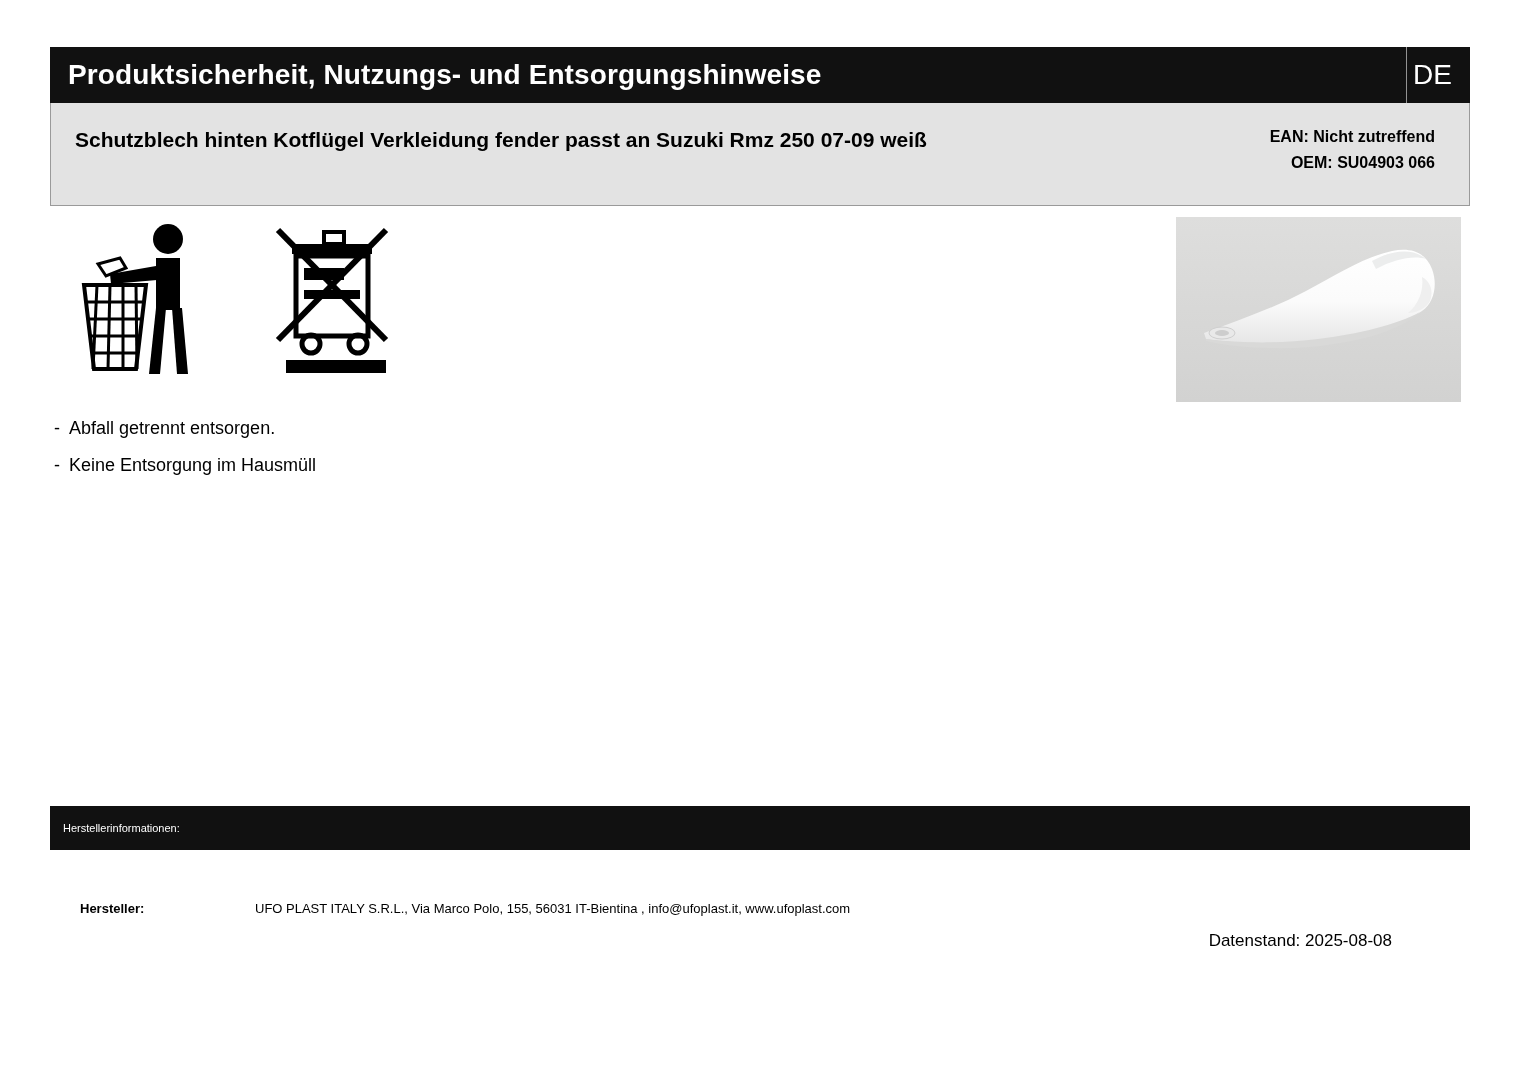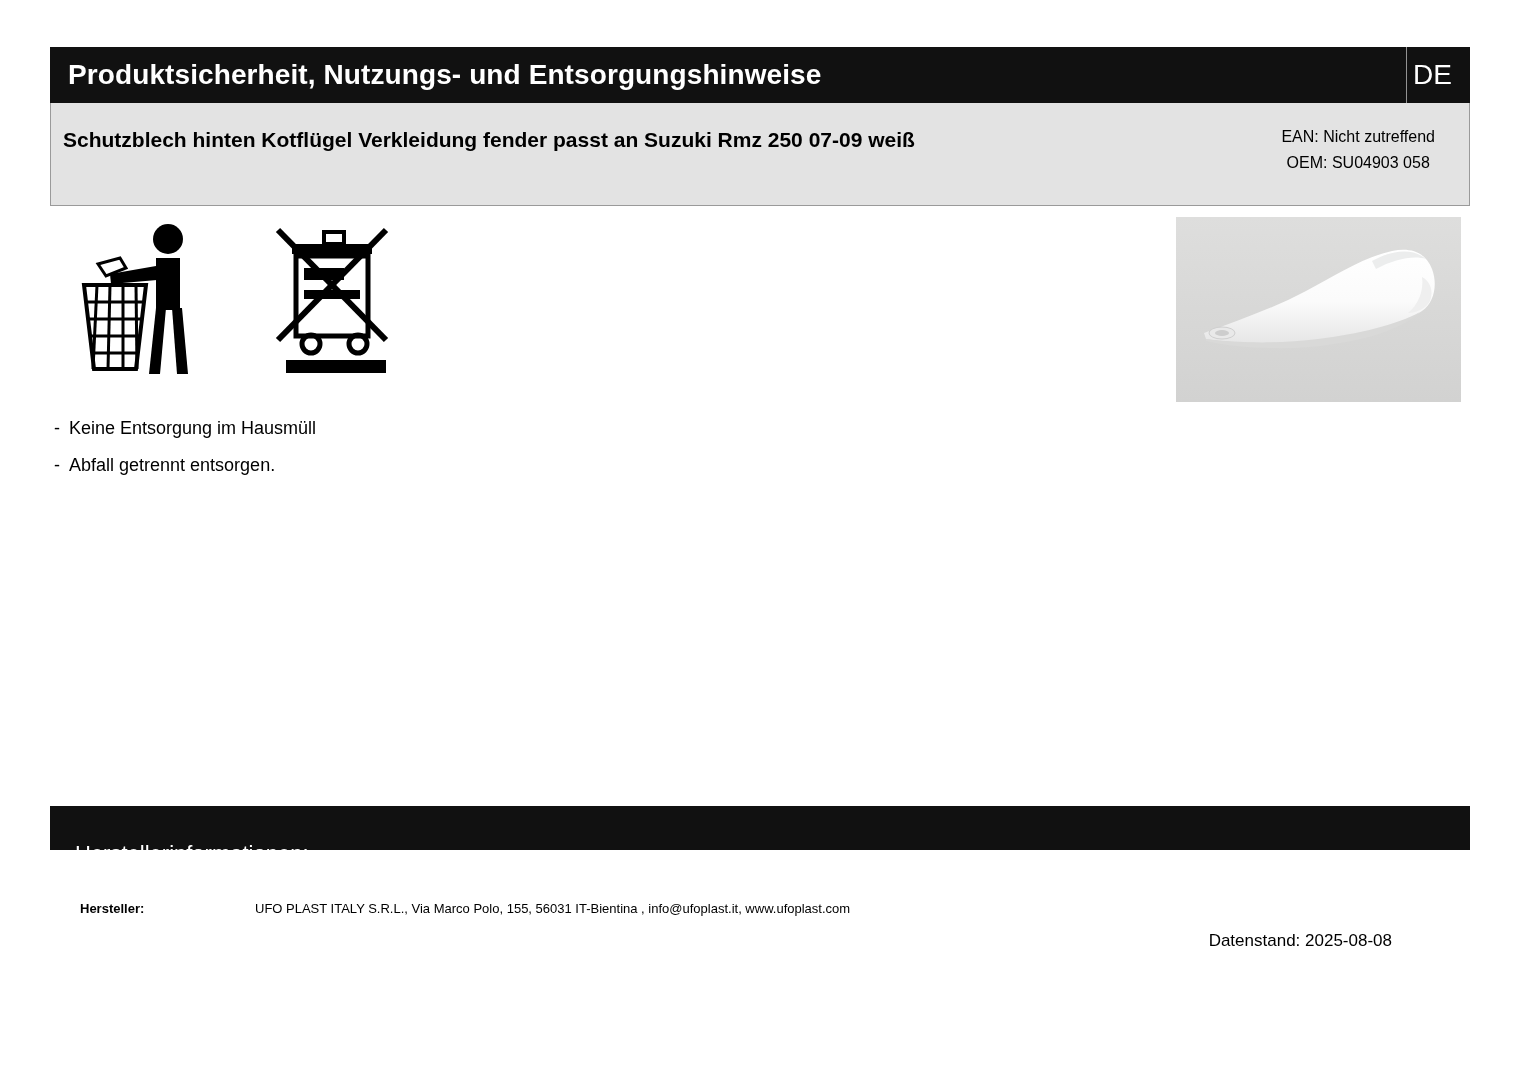--- a/index.html
+++ b/index.html
@@ -68,34 +68,34 @@
     top: 103px;
     width: 1420px;
     height: 103px;
     background: #e3e3e3;
     border: 1px solid #9a9a9a;
     border-top: none;
     box-sizing: border-box;
   }
   .sub-title {
     position: absolute;
-    left: 12px;
+    left: 24px;
     top: 20px;
     width: 1080px;
     font-size: 21px;
     font-weight: bold;
     line-height: 34px;
   }
   .sub-codes {
     position: absolute;
     right: 34px;
     top: 21px;
-    text-align: center;
+    text-align: right;
     font-size: 16px;
-    font-weight: normal;
+    font-weight: bold;
     line-height: 26px;
   }
 
   
   .picto-area {
     position: absolute;
     left: 80px;
     top: 222px;
     width: 340px;
     height: 160px;
@@ -140,25 +140,24 @@
     position: absolute;
     left: 50px;
     top: 806px;
     width: 1420px;
     height: 44px;
     background: #111111;
     color: #ffffff;
   }
   .maker-bar-label {
     position: absolute;
-    left: 25px;
+    left: 13px;
     top: 50%;
     transform: translateY(-50%);
-    font-size: 22px;
-    margin-top: 26px;
+    font-size: 11px;
   }
 
   
   .maker-row {
     position: absolute;
     left: 50px;
     top: 896px;
     width: 1420px;
     height: 30px;
     font-size: 13px;
@@ -192,21 +191,21 @@
   <div class="header-bar">
     <div class="header-title">Produktsicherheit, Nutzungs- und Entsorgungshinweise</div>
     <div class="header-lang-divider"></div>
     <div class="header-lang">DE</div>
   </div>
 
   <div class="sub-band">
     <div class="sub-title">Schutzblech hinten Kotflügel Verkleidung fender passt an Suzuki Rmz 250 07-09 weiß</div>
     <div class="sub-codes">
       <div>EAN: Nicht zutreffend</div>
-      <div>OEM: SU04903 058</div>
+      <div>OEM: SU04903 066</div>
     </div>
   </div>
 
   <div class="picto-area">
 
     <div class="picto picto-bin">
       <svg width="140" height="155" viewBox="0 0 140 155" xmlns="http://www.w3.org/2000/svg">
 
         <circle cx="88" cy="17" r="15" fill="#000"></circle>
 
@@ -273,24 +272,24 @@
       <path d="M196 44 C214 34 236 30 250 42 C238 38 218 42 200 52 Z" fill="#eceded"></path>
       <path d="M246 60 C254 64 258 74 254 84 C250 92 240 96 232 96 C242 88 248 74 246 60 Z" fill="#efefef"></path>
       <path d="M30 122 C60 126 104 127 142 122 C182 117 220 108 244 95 C222 116 176 126 134 130 C96 133 56 130 30 124 Z" fill="#d9d9d8"></path>
       <ellipse cx="46" cy="116" rx="13" ry="6" fill="#e9e9e9" stroke="#cfcfcf" stroke-width="1"></ellipse>
       <ellipse cx="46" cy="116" rx="7" ry="3" fill="#cdcdcd"></ellipse>
     </svg>
   </div>
 
   <div class="bullets">
     <div class="bullet-row">
+      <span class="bullet-dash">-</span><span>Abfall getrennt entsorgen.</span>
+    </div>
+    <div class="bullet-row">
       <span class="bullet-dash">-</span><span>Keine Entsorgung im Hausmüll</span>
-    </div>
-    <div class="bullet-row">
-      <span class="bullet-dash">-</span><span>Abfall getrennt entsorgen.</span>
     </div>
   </div>
 
   <div class="maker-bar">
     <div class="maker-bar-label">Herstellerinformationen:</div>
   </div>
 
   <div class="maker-row">
     <div class="maker-key">Hersteller:</div>
     <div class="maker-val">UFO PLAST ITALY S.R.L., Via Marco Polo, 155, 56031 IT-Bientina , info@ufoplast.it, www.ufoplast.com</div>

